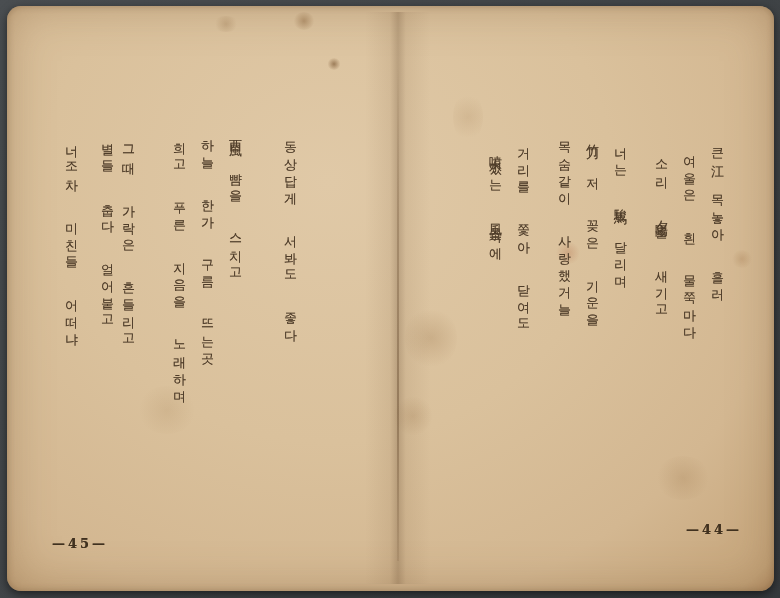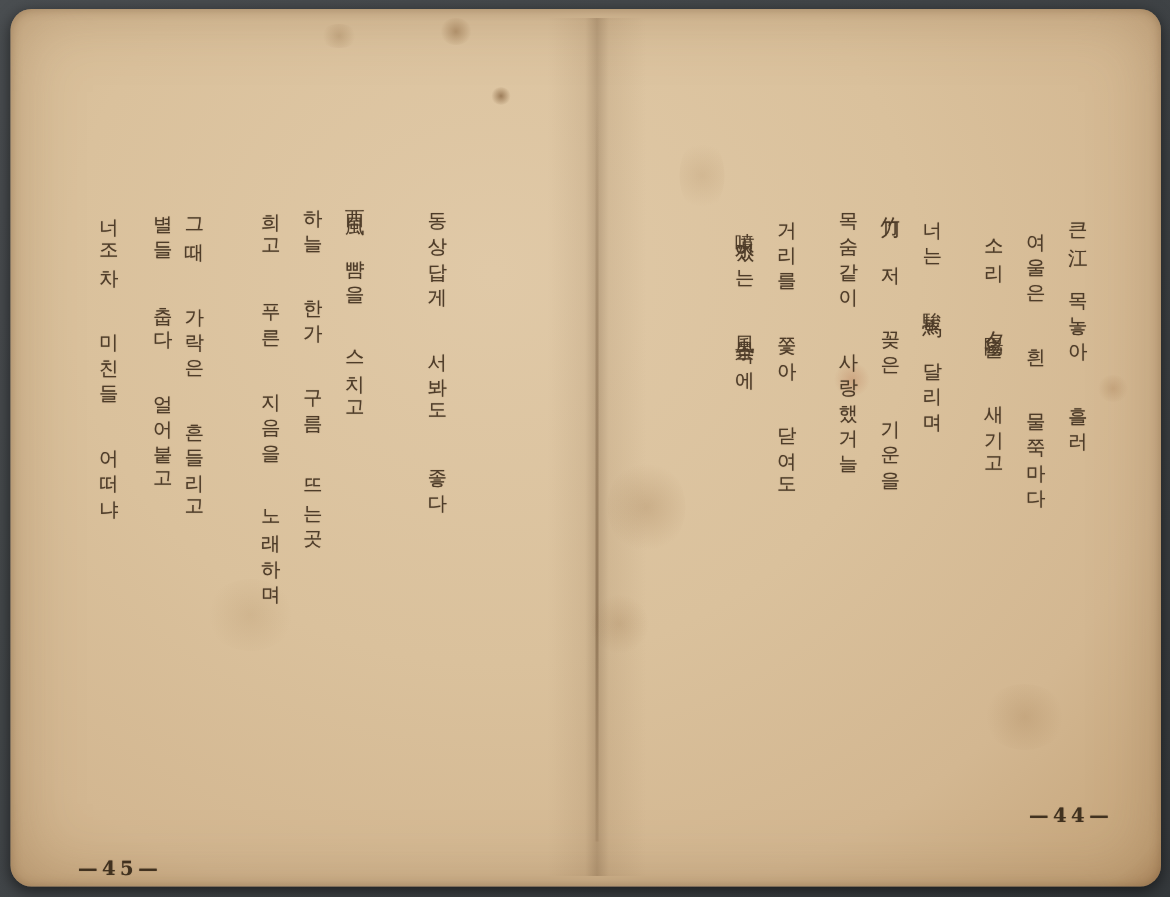--- a/index.html
+++ b/index.html
@@ -61,22 +61,22 @@
   .col { line-height: 1; margin-left: 15px; }
 
   .pageno {
     position: absolute;
     color: #40311f;
     font-size: 13px;
     font-weight: bold;
     letter-spacing: 3px;
     text-shadow: 0 0 0.6px rgba(64,49,31,0.6);
   }
-  .pageno-left  { left: 52px;  top: 536px; margin-top: 36px; }
-  .pageno-right { left: 686px; top: 537px; text-align: center; }
+  .pageno-left  { left: 52px;  top: 536px; }
+  .pageno-right { left: 686px; top: 522px; text-align: center; }
 </style>
 </head>
 <body>
 
 <div class="scene">
   <div class="book">
 
     <div class="gutter"></div>
     <div class="gutter-line"></div>
 

